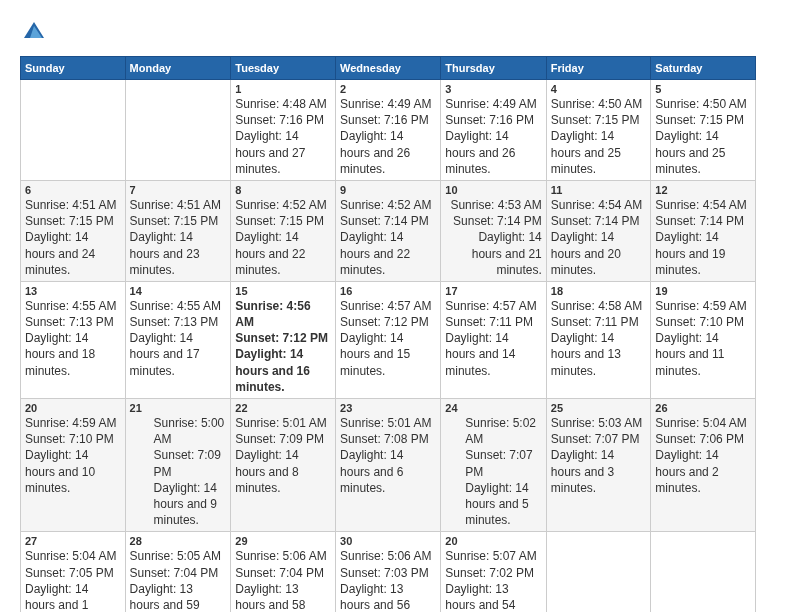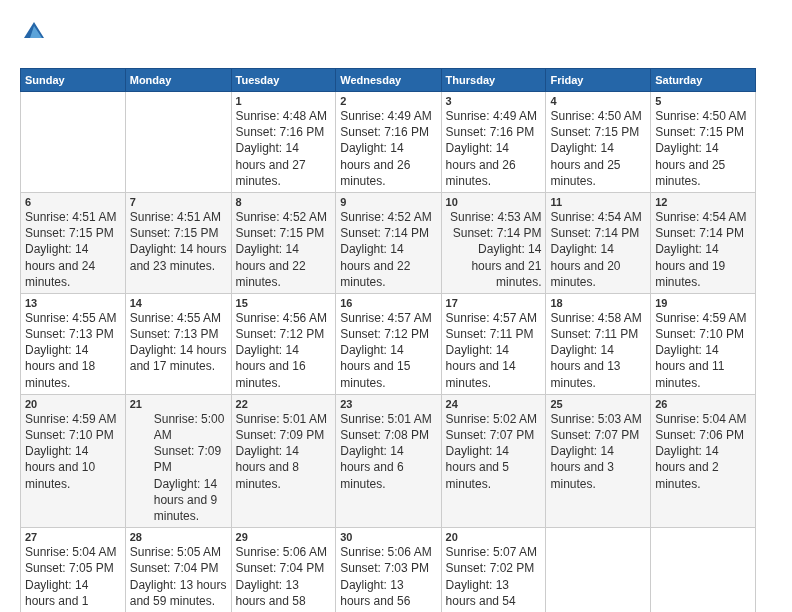--- a/index.html
+++ b/index.html
@@ -9,21 +9,20 @@
       width: 792px;
       height: 612px;
       overflow: hidden;
     }
     .page {
       width: 776px;
       height: 612px;
       padding: 18px 20px 10px 20px;
       display: flex;
       flex-direction: column;
-      gap: 12px;
     }
     .header {
       display: flex;
       justify-content: space-between;
       align-items: flex-start;
       margin-bottom: 10px;
     }
     .logo {
       display: flex;
       align-items: center;
@@ -223,21 +222,21 @@
 Daylight: 14 hours and 18 minutes.</div>
           </td>
           <td>
             <span class="day-num">14</span>
             <div class="day-info" style="white-space: pre-line;">Sunrise: 4:55 AM
 Sunset: 7:13 PM
 Daylight: 14 hours and 17 minutes.</div>
           </td>
           <td>
             <span class="day-num">15</span>
-            <div class="day-info" style="white-space: pre-line;">Sunrise: 4:56 AM
+            <div class="day-info" style="white-space: pre-line; font-weight: bold;">Sunrise: 4:56 AM
 Sunset: 7:12 PM
 Daylight: 14 hours and 16 minutes.</div>
           </td>
           <td>
             <span class="day-num">16</span>
             <div class="day-info" style="white-space: pre-line;">Sunrise: 4:57 AM
 Sunset: 7:12 PM
 Daylight: 14 hours and 15 minutes.</div>
           </td>
           <td>
@@ -279,21 +278,21 @@
 Daylight: 14 hours and 8 minutes.</div>
           </td>
           <td>
             <span class="day-num">23</span>
             <div class="day-info" style="white-space: pre-line;">Sunrise: 5:01 AM
 Sunset: 7:08 PM
 Daylight: 14 hours and 6 minutes.</div>
           </td>
           <td>
             <span class="day-num">24</span>
-            <div class="day-info" style="white-space: pre-line;">Sunrise: 5:02 AM
+            <div class="day-info" style="white-space: pre-line; margin-left: 20px;">Sunrise: 5:02 AM
 Sunset: 7:07 PM
 Daylight: 14 hours and 5 minutes.</div>
           </td>
           <td>
             <span class="day-num">25</span>
             <div class="day-info" style="white-space: pre-line;">Sunrise: 5:03 AM
 Sunset: 7:07 PM
 Daylight: 14 hours and 3 minutes.</div>
           </td>
           <td>

